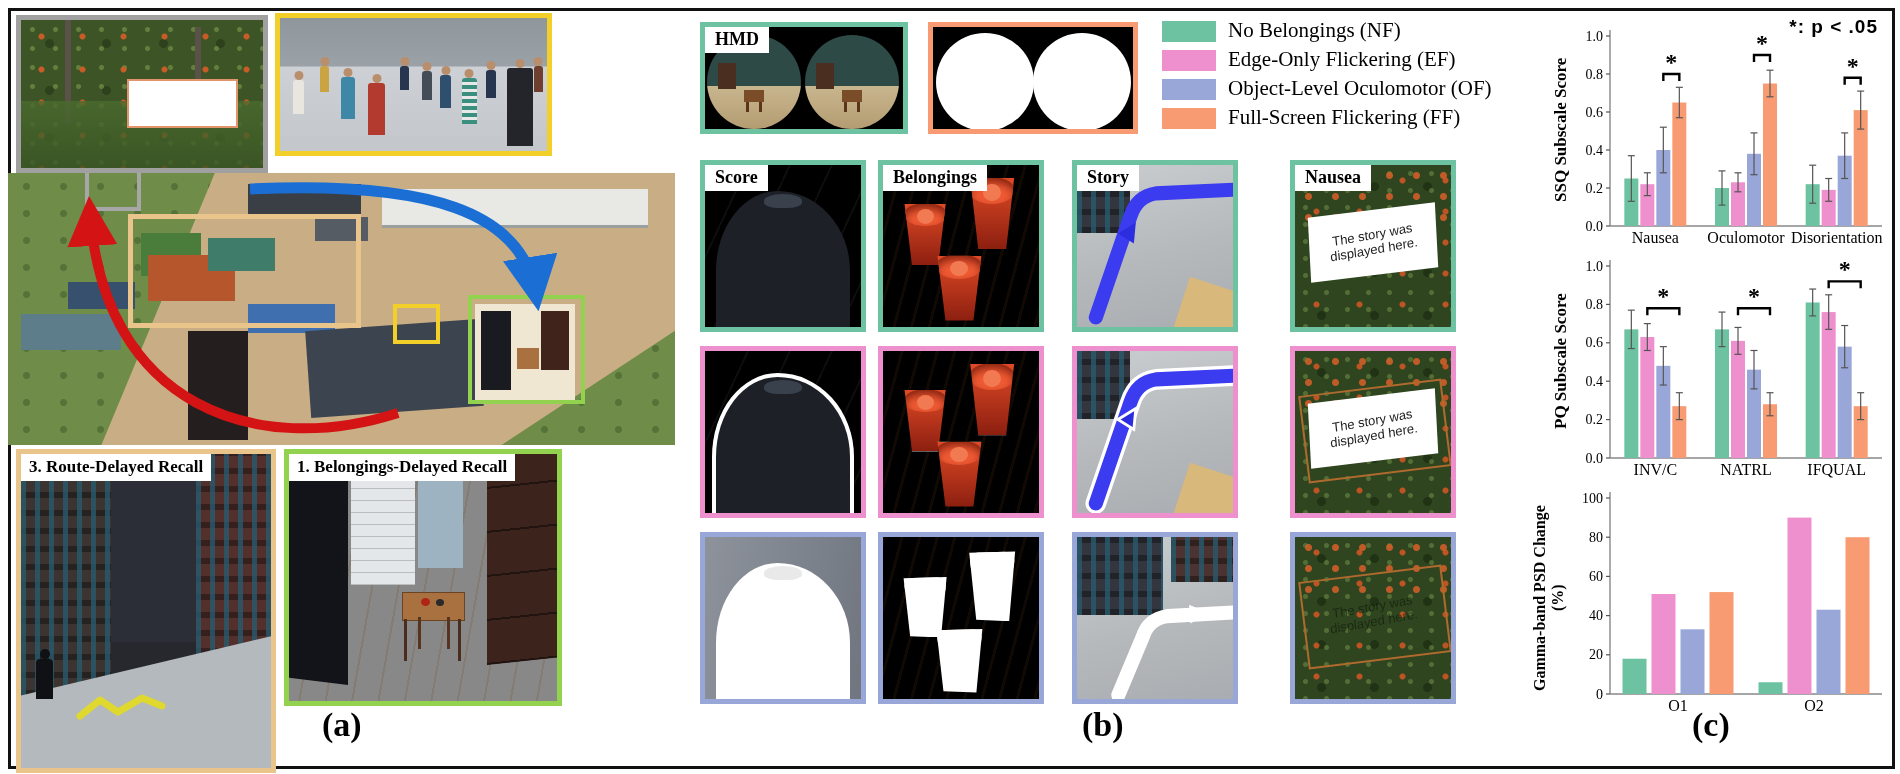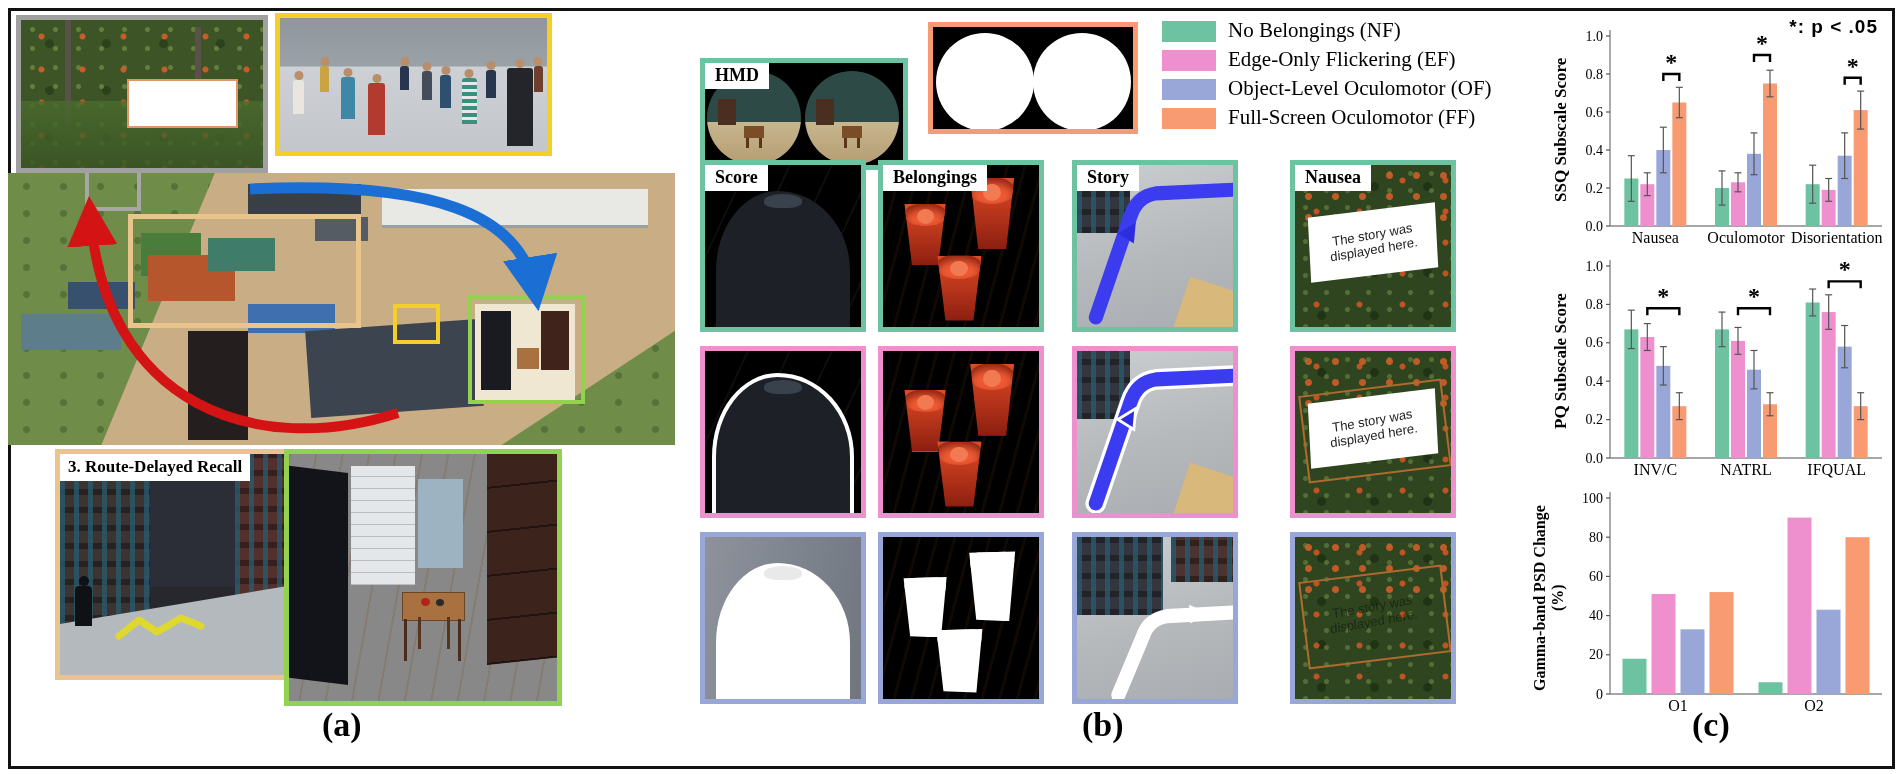--- a/index.html
+++ b/index.html
@@ -169,21 +169,21 @@
           </marker>
           <marker id="ah-blue" viewBox="0 0 10 10" refX="7" refY="5" markerWidth="5" markerHeight="5" orient="auto-start-reverse">
             <path d="M0,0 L10,5 L0,10 z" fill="#1b6fd4"></path>
           </marker>
         </defs>
         <path d="M390,240 C250,285 95,235 82,38" fill="none" stroke="#d41414" stroke-width="10" marker-end="url(#ah-red)"></path>
         <path d="M242,16 C420,8 515,38 528,122" fill="none" stroke="#1b6fd4" stroke-width="11" marker-end="url(#ah-blue)"></path>
       </svg>
     </div>
 
-    <div class="tile" style="left:16px;top:449px;width:260px;height:231px;border:5px solid #e9c58c;margin-left:39px;">
+    <div class="tile" style="left:16px;top:449px;width:260px;height:324px;border:5px solid #e9c58c;">
       <div class="sc-street">
         <div class="win" style="position:absolute;left:0;top:0;width:36%;height:100%;background-color:#3b3431;"></div>
         <div style="position:absolute;left:36%;top:0;width:34%;height:60%;background:#2b2e36;"></div>
         <div class="win" style="position:absolute;left:70%;top:0;width:30%;height:75%;background-color:#53302c;"></div>
         <div style="position:absolute;left:0;bottom:0;width:100%;height:42%;background:#b4b9bd;clip-path:polygon(0 45%,100% 0,100% 100%,0 100%);"></div>
         <svg style="position:absolute;left:22%;bottom:14%;width:90px;height:34px;" viewBox="0 0 90 34">
           <polyline points="4,26 24,10 42,22 66,8 86,16" fill="none" stroke="#ded82f" stroke-width="7" stroke-linecap="round" stroke-linejoin="round"></polyline>
         </svg>
         <div style="position:absolute;left:6%;bottom:22%;width:17px;height:40px;background:#101114;border-radius:4px 4px 0 0;"></div>
         <div style="position:absolute;left:6%;bottom:22%;margin-bottom:40px;margin-left:4px;width:10px;height:10px;border-radius:50%;background:#101114;"></div>
@@ -199,28 +199,29 @@
         <div style="position:absolute;right:-2%;top:-4%;width:28%;height:88%;background:#3c231b;background-image:repeating-linear-gradient(0deg,rgba(0,0,0,.45) 0 2px,transparent 2px 44px);transform:skewY(-6deg);"></div>
         <div style="position:absolute;left:42%;top:56%;width:23%;height:11%;background:#a8713f;border:1px solid #6b4423;">
           <div style="position:absolute;left:30%;top:18%;width:9px;height:8px;border-radius:50%;background:#b02418;"></div>
           <div style="position:absolute;left:55%;top:22%;width:8px;height:7px;border-radius:50%;background:#2a2a2a;"></div>
         </div>
         <div style="position:absolute;left:43%;top:67%;width:3px;height:17%;background:#4a2d1c;"></div>
         <div style="position:absolute;left:63%;top:67%;width:3px;height:17%;background:#4a2d1c;"></div>
         <div style="position:absolute;left:48%;top:66%;width:3px;height:13%;background:#57341f;"></div>
         <div style="position:absolute;left:59%;top:66%;width:3px;height:13%;background:#57341f;"></div>
       </div>
+      <div class="tile-label">1. Belongings-Delayed Recall</div>
     </div>
 
     <div class="panel-label" style="left:322px;top:706px;">(a)</div>
   </section>
 
   <section>
 
-    <div class="btile" style="left: 700px; top: 22px; width: 208px; height: 112px; border-color: rgb(109, 195, 161); margin-top: 36px;">
+    <div class="btile" style="left: 700px; top: 22px; width: 208px; height: 112px; border-color: rgb(109, 195, 161);">
       <div class="hmd-circle" style="left:2px;">
         <div class="mini-table"></div>
         <div style="position:absolute;left:12%;top:30%;width:18px;height:26px;background:#4a2e1f;"></div>
       </div>
       <div class="hmd-circle" style="left:100px;">
         <div class="mini-table"></div>
         <div style="position:absolute;left:12%;top:30%;width:18px;height:26px;background:#4a2e1f;"></div>
       </div>
       <div class="tile-label">HMD</div>
     </div>
@@ -238,21 +239,21 @@
       <div class="legend-row">
         <span class="legend-swatch" style="background: rgb(238, 143, 206);"></span>
         <span class="legend-label">Edge-Only Flickering (EF)</span>
       </div>
       <div class="legend-row">
         <span class="legend-swatch" style="background: rgb(152, 166, 216);"></span>
         <span class="legend-label">Object-Level Oculomotor (OF)</span>
       </div>
       <div class="legend-row">
         <span class="legend-swatch" style="background: rgb(248, 155, 114);"></span>
-        <span class="legend-label">Full-Screen Oculomotor (FF)</span>
+        <span class="legend-label">Full-Screen Flickering (FF)</span>
       </div>
     </div>
 
     <div class="btile" style="left: 700px; top: 160px; width: 166px; height: 172px; border-color: rgb(109, 195, 161);">
       <div class="scene sc-face v-nf">
         <div class="torso"></div>
       </div>
       <div class="tile-label">Score</div>
     </div>
     <div class="btile" style="left: 878px; top: 160px; width: 166px; height: 172px; border-color: rgb(109, 195, 161);">

